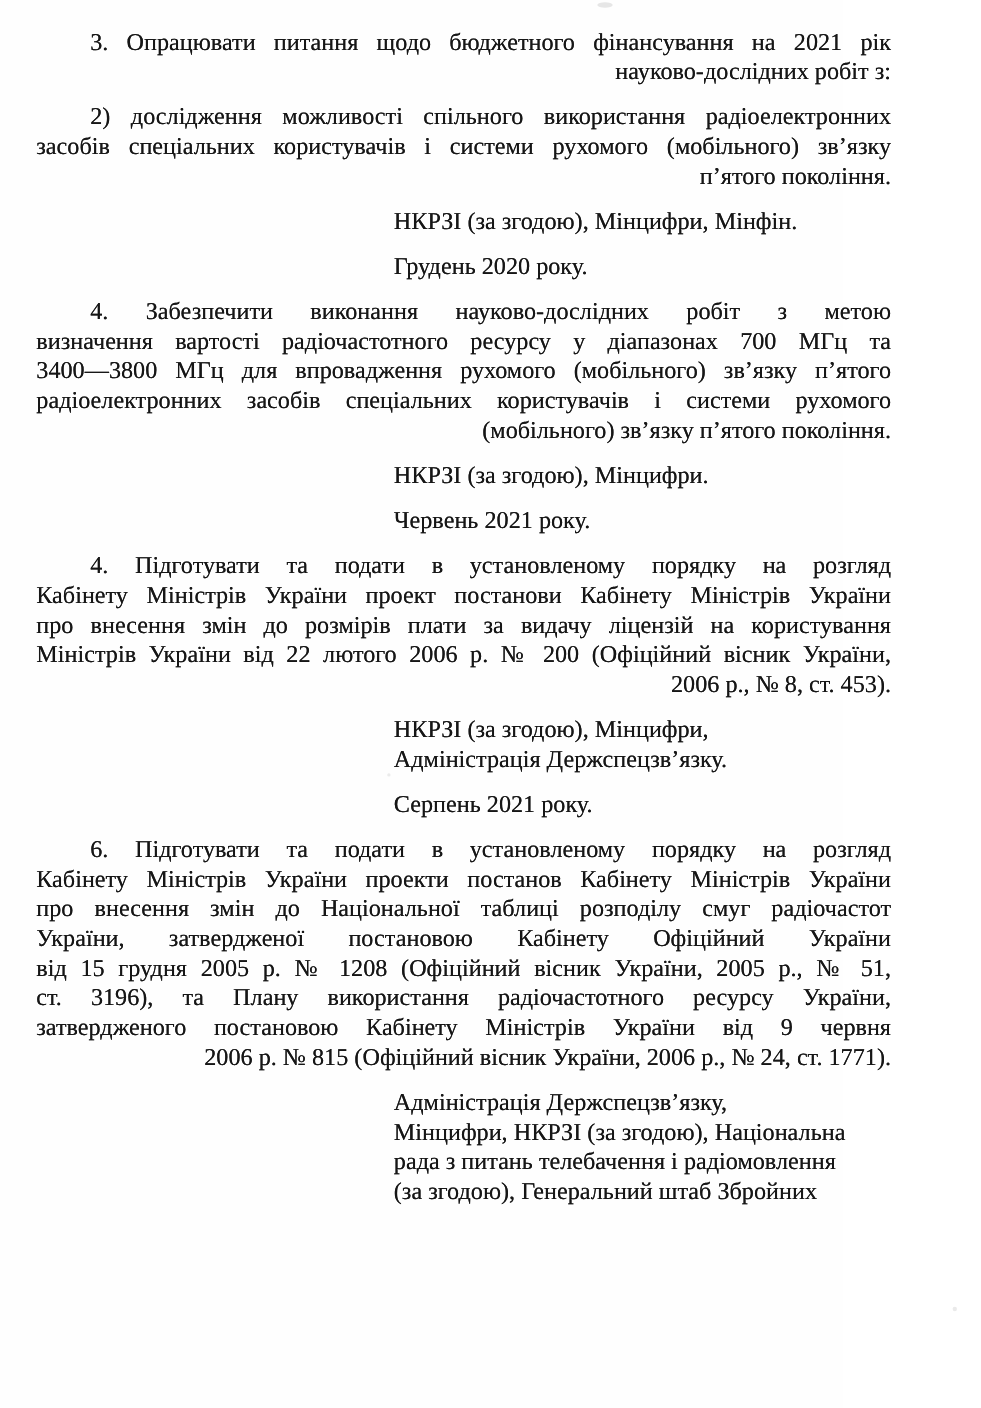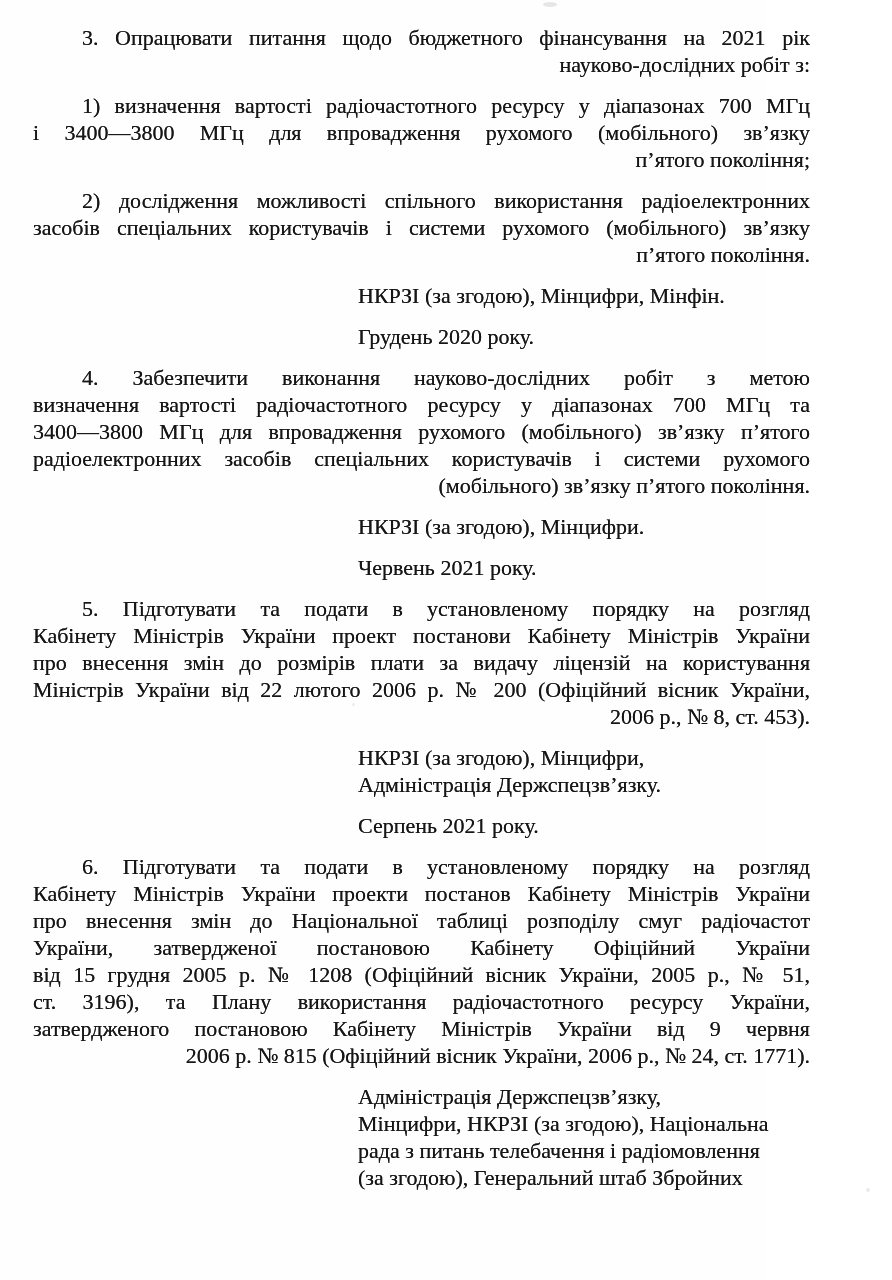--- a/index.html
+++ b/index.html
@@ -43,25 +43,20 @@
 </head>
 <body>
 
 <div class="page">
   <div class="doc">
       <div class="block block-paragraph">
         <div class="line first just">3. Опрацювати питання щодо бюджетного фінансування на 2021 рік</div>
         <div class="line">науково-дослідних робіт з:</div>
       </div>
       <div class="block block-paragraph">
-        <div class="line first just">1) визначення вартості радіочастотного ресурсу у діапазонах 700 МГц</div>
-        <div class="line just">і 3400—3800 МГц для впровадження рухомого (мобільного) зв’язку</div>
-        <div class="line">п’ятого покоління;</div>
-      </div>
-      <div class="block block-paragraph">
         <div class="line first just">2) дослідження можливості спільного використання радіоелектронних</div>
         <div class="line just">засобів спеціальних користувачів і системи рухомого (мобільного) зв’язку</div>
         <div class="line">п’ятого покоління.</div>
       </div>
       <div class="block block-attribution">
         <div class="line">НКРЗІ (за згодою), Мінцифри, Мінфін.</div>
       </div>
       <div class="block block-date">
         <div class="line">Грудень 2020 року.</div>
       </div>
@@ -72,21 +67,21 @@
         <div class="line just">радіоелектронних засобів спеціальних користувачів і системи рухомого</div>
         <div class="line">(мобільного) зв’язку п’ятого покоління.</div>
       </div>
       <div class="block block-attribution">
         <div class="line">НКРЗІ (за згодою), Мінцифри.</div>
       </div>
       <div class="block block-date">
         <div class="line">Червень 2021 року.</div>
       </div>
       <div class="block block-paragraph">
-        <div class="line first just">5. Підготувати та подати в установленому порядку на розгляд</div>
+        <div class="line first just">4. Підготувати та подати в установленому порядку на розгляд</div>
         <div class="line just">Кабінету Міністрів України проект постанови Кабінету Міністрів України</div>
         <div class="line just">про внесення змін до розмірів плати за видачу ліцензій на користування</div>
         <div class="line just">Міністрів України від 22 лютого 2006 р. № 200 (Офіційний вісник України,</div>
         <div class="line">2006 р., № 8, ст. 453).</div>
       </div>
       <div class="block block-attribution">
         <div class="line">НКРЗІ (за згодою), Мінцифри,</div>
         <div class="line">Адміністрація Держспецзв’язку.</div>
       </div>
       <div class="block block-date">

